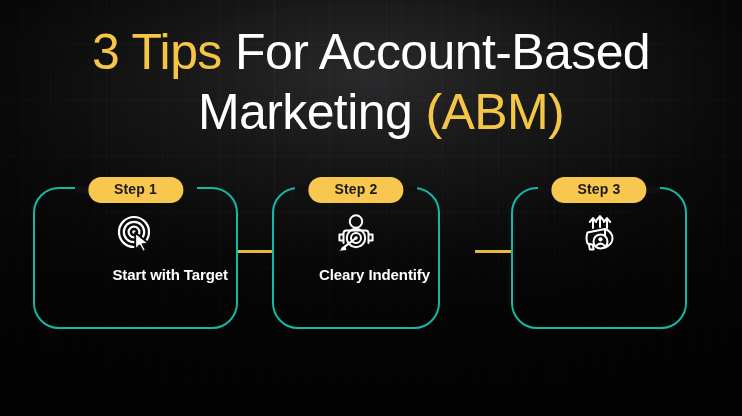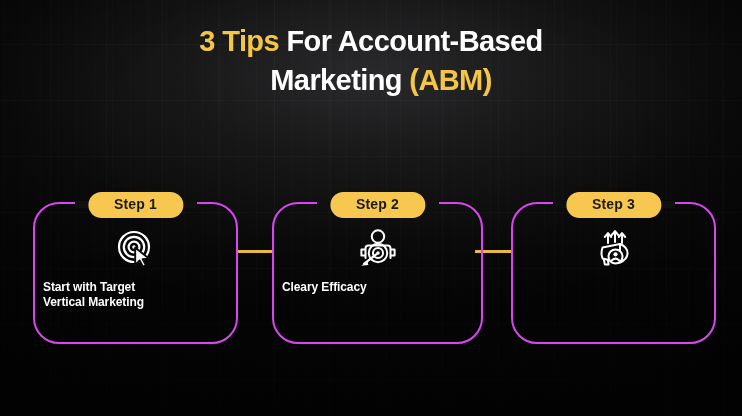--- a/index.html
+++ b/index.html
@@ -58,51 +58,51 @@
     position: absolute;
     left: 0;
     top: 27px;
     width: 742px;
     text-align: center;
     line-height: 1.0;
     z-index: 5;
   }
   .title-line {
     display: block;
-    font-size: 29px;
-    font-weight: bold;
+    font-size: 50px;
+    font-weight: normal;
     letter-spacing: -0.6px;
     color: #ffffff;
     white-space: nowrap;
   }
   .title-line.l2 { margin-top: 10px; padding-left: 20px; }
   .hl { color: #f5c645; }
 
   
   .cards {
     position: absolute;
     left: 0;
     top: 186px;
     width: 742px;
     height: 145px;
     z-index: 4;
   }
 
   .card {
     position: absolute;
-    top: 16px;
+    top: 1px;
     height: 142px;
-    border: 2px solid #d946ef;
+    border: 2px solid #14b8a6;
     border-radius: 26px;
     box-sizing: border-box;
     background: transparent;
   }
   .card.c1 { left: 33px;  width: 205px; }
-  .card.c2 { left: 272px; width: 211px; }
-  .card.c3 { left: 511px; width: 205px; }
+  .card.c2 { left: 272px; width: 168px; }
+  .card.c3 { left: 511px; width: 176px; }
 
   
   .notch {
     position: absolute;
     top: -3px;
     left: 50%;
     transform: translateX(-50%);
     width: 122px;
     height: 7px;
     background: #101011;
@@ -135,23 +135,23 @@
     align-items: center;
     justify-content: center;
   }
   .card-icon svg { display: block; }
 
   .card-text {
     position: absolute;
     left: 8px;
     right: 8px;
     top: 76px;
-    text-align: left;
+    text-align: right;
     color: #ffffff;
-    font-size: 12px;
+    font-size: 15px;
     font-weight: bold;
     line-height: 1.28;
     letter-spacing: -0.1px;
   }
   .card-text .t2 { display: block; }
 
   
   .connector {
     position: absolute;
     top: 250px;
@@ -191,21 +191,20 @@
           <circle cx="20" cy="20" r="15" stroke="#ffffff" stroke-width="2.2"></circle>
           <circle cx="20" cy="20" r="10.2" stroke="#ffffff" stroke-width="2.2"></circle>
           <circle cx="20" cy="20" r="5.4" stroke="#ffffff" stroke-width="2.2"></circle>
           <circle cx="20" cy="20" r="1.8" fill="#ffffff"></circle>
           <path d="M21.2 20.5 L21.2 38.2 L25.6 33.4 L29.0 39.8 L31.9 38.2 L28.6 32.1 L34.8 31.6 Z" fill="#ffffff" stroke="#0d0d0e" stroke-width="1.9" stroke-linejoin="round"></path>
         </svg>
       </div>
 
       <div class="card-text">
         <span>Start with Target</span>
-        <span class="t2">Vertical Marketing</span>
       </div>
     </div>
 
     <div class="card c2">
       <div class="notch"></div>
       <div class="badge">Step 2</div>
 
       <div class="card-icon">
         <svg width="44" height="44" viewBox="0 0 44 44" fill="none">
           <circle cx="22" cy="9.5" r="6.2" stroke="#ffffff" stroke-width="2"></circle>
@@ -214,21 +213,21 @@
           <path d="M34.5 22.6 L38.6 22.6 L38.6 28.4 L34.5 28.4" stroke="#ffffff" stroke-width="2" stroke-linejoin="round"></path>
           <circle cx="22" cy="26" r="9.2" stroke="#ffffff" stroke-width="2"></circle>
           <circle cx="22" cy="26" r="5" stroke="#ffffff" stroke-width="2"></circle>
           <circle cx="22" cy="26" r="1.7" fill="#ffffff"></circle>
           <path d="M22 26 L8.2 36.6" stroke="#ffffff" stroke-width="2.2" stroke-linecap="round"></path>
           <path d="M5.2 38.8 L11.4 34.2 L12.4 38.0 Z" fill="#ffffff"></path>
         </svg>
       </div>
 
       <div class="card-text">
-        <span>Cleary Efficacy</span>
+        <span>Cleary Indentify</span>
       </div>
     </div>
 
     <div class="card c3">
       <div class="notch"></div>
       <div class="badge">Step 3</div>
 
       <div class="card-icon">
         <svg width="44" height="44" viewBox="0 0 44 44" fill="none">
           <path d="M16 6.5 L16 16" stroke="#ffffff" stroke-width="2" stroke-linecap="round"></path>

